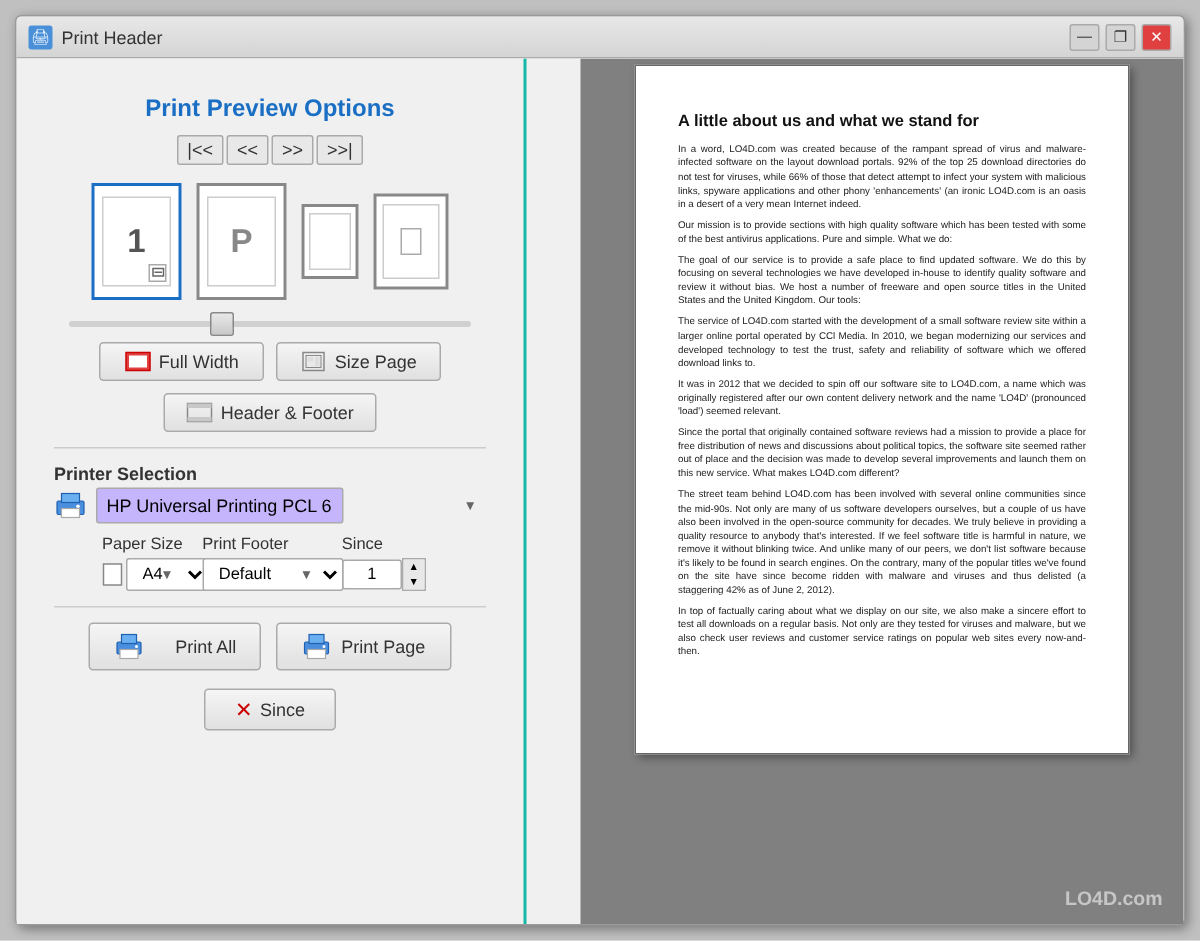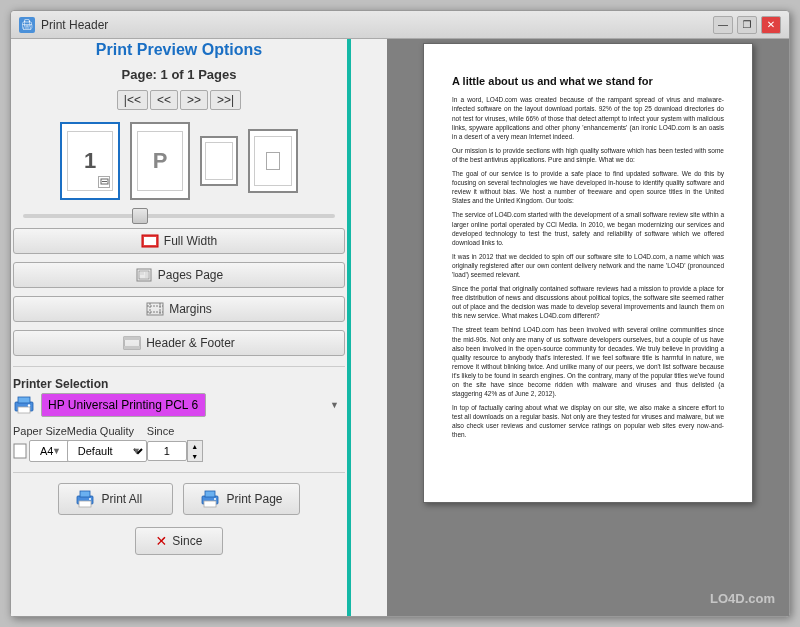--- a/index.html
+++ b/index.html
@@ -72,26 +72,26 @@
     }
     .title-btn.close { background: #e04040; color: white; }
     .content {
       display: flex;
       flex: 1;
       overflow: hidden;
     }
     
     .left-panel {
       width: 340px;
-      padding: 2px;
+      padding: 25px;
       display: flex;
       flex-direction: column;
       gap: 8px;
       background: #f0f0f0;
-      border-right: 4px solid #14b8a6;
+      border-right: 2px solid #14b8a6;
       overflow: hidden;
     }
     .section-title {
       text-align: center;
       font-size: 16px;
       font-weight: bold;
       color: #1a6fc4;
     }
     .page-info {
       text-align: center;
@@ -166,21 +166,20 @@
       background: linear-gradient(to bottom, #e8e8e8, #c8c8c8);
       border: 1px solid #888;
       border-radius: 2px;
       cursor: pointer;
     }
     
     .btn-row {
       display: flex;
       gap: 8px;
       justify-content: center;
-      flex-direction: column;
     }
     .action-btn {
       display: flex;
       align-items: center;
       gap: 5px;
       padding: 5px 14px;
       background: linear-gradient(to bottom, #f5f5f5, #e0e0e0);
       border: 1px solid #aaa;
       border-radius: 3px;
       cursor: pointer;
@@ -209,21 +208,21 @@
     }
     .printer-select-row {
       display: flex;
       align-items: center;
       gap: 6px;
     }
     .select-box {
       flex: 1;
       padding: 4px 6px;
       border: 1px solid #aaa;
-      background: #d946ef;
+      background: #c4b5fd;
       font-size: 12px;
       border-radius: 2px;
       appearance: none;
       cursor: pointer;
     }
     .select-wrapper {
       position: relative;
       flex: 1;
     }
     .select-wrapper::after {
@@ -232,22 +231,23 @@
       right: 6px;
       top: 50%;
       transform: translateY(-50%);
       font-size: 9px;
       color: #666;
       pointer-events: none;
     }
     
     .pqc-row {
       display: flex;
-      gap: 0;
+      gap: 13px;
       align-items: flex-start;
+      margin-left: 32px;
     }
     .pqc-item {
       display: flex;
       flex-direction: column;
       gap: 3px;
     }
     .pqc-item label {
       font-size: 11px;
       color: #333;
     }
@@ -299,21 +299,21 @@
       align-items: center;
       gap: 6px;
       padding: 6px 16px;
       background: linear-gradient(to bottom, #f5f5f5, #e0e0e0);
       border: 1px solid #aaa;
       border-radius: 3px;
       cursor: pointer;
       font-size: 12px;
       color: #333;
       min-width: 115px;
-      justify-content: flex-start;
+      justify-content: space-between;
     }
     
     .close-btn-row {
       display: flex;
       justify-content: center;
       margin-top: 4px;
     }
     .close-btn {
       display: flex;
       align-items: center;
@@ -362,21 +362,20 @@
       <div class="title-btn">—</div>
       <div class="title-btn">❐</div>
       <div class="title-btn close">✕</div>
     </div>
   </div>
 
   <div class="content">
 
     <div class="left-panel">
       <div class="section-title">Print Preview Options</div>
-      <div class="page-info">Page: 1 of 1  Pages</div>
 
       <div class="nav-row">
         <button class="nav-btn">|&lt;&lt;</button>
         <button class="nav-btn">&lt;&lt;</button>
         <button class="nav-btn">&gt;&gt;</button>
         <button class="nav-btn">&gt;&gt;|</button>
       </div>
 
       <div class="thumbnails-row">
 
@@ -431,35 +430,25 @@
           </svg>
           <span>Full Width</span>
         </button>
         <button class="action-btn">
           <svg class="btn-icon" viewBox="0 0 18 14" fill="none" xmlns="http://www.w3.org/2000/svg">
             <rect x="2" y="1" width="14" height="12" fill="none" stroke="#888" stroke-width="1"></rect>
             <rect x="4" y="3" width="10" height="8" fill="none" stroke="#666" stroke-width="0.5"></rect>
             <rect x="5" y="4" width="4" height="3" fill="#ddd"></rect>
             <rect x="10" y="4" width="3" height="6" fill="#ddd"></rect>
           </svg>
-          <span>Pages Page</span>
+          <span>Size Page</span>
         </button>
       </div>
 
       <div class="btn-row">
-        <button class="action-btn">
-          <svg class="btn-icon" viewBox="0 0 18 14" fill="none">
-            <rect x="1" y="1" width="16" height="12" fill="none" stroke="#888" stroke-width="1"></rect>
-            <line x1="4" y1="1" x2="4" y2="13" stroke="#666" stroke-width="0.8" stroke-dasharray="2,1"></line>
-            <line x1="14" y1="1" x2="14" y2="13" stroke="#666" stroke-width="0.8" stroke-dasharray="2,1"></line>
-            <line x1="1" y1="4" x2="17" y2="4" stroke="#666" stroke-width="0.8" stroke-dasharray="2,1"></line>
-            <line x1="1" y1="10" x2="17" y2="10" stroke="#666" stroke-width="0.8" stroke-dasharray="2,1"></line>
-          </svg>
-          <span>Margins</span>
-        </button>
         <button class="action-btn">
           <svg class="btn-icon" viewBox="0 0 18 14" fill="none">
             <rect x="1" y="1" width="16" height="12" fill="none" stroke="#888" stroke-width="1"></rect>
             <rect x="1" y="1" width="16" height="3" fill="#c8c8c8"></rect>
             <rect x="1" y="10" width="16" height="3" fill="#c8c8c8"></rect>
           </svg>
           <span>Header &amp; Footer</span>
         </button>
       </div>
 
@@ -486,23 +475,23 @@
           <div style="display:flex;align-items:center;gap:2px;">
             <svg width="14" height="16" viewBox="0 0 14 16">
               <rect x="1" y="1" width="12" height="14" fill="white" stroke="#888" stroke-width="1"></rect>
             </svg>
             <div class="select-wrapper" style="width:36px;">
               <select class="pqc-select" style="width:55px;"><option>A4</option></select>
             </div>
           </div>
         </div>
         <div class="pqc-item">
-          <label>Media Quality</label>
+          <label>Print Footer</label>
           <div class="select-wrapper" style="width:80px;">
-            <select class="pqc-select" style="width:80px;"><option>Default</option></select>
+            <select class="pqc-select" style="width:94px;"><option>Default</option></select>
           </div>
         </div>
         <div class="pqc-item">
           <label>Since</label>
           <div class="copies-wrapper">
             <input type="text" class="copies-input" value="1" style="">
             <div class="spin-btn">
               <button class="spin-up">▲</button>
               <button class="spin-dn">▼</button>
             </div>

